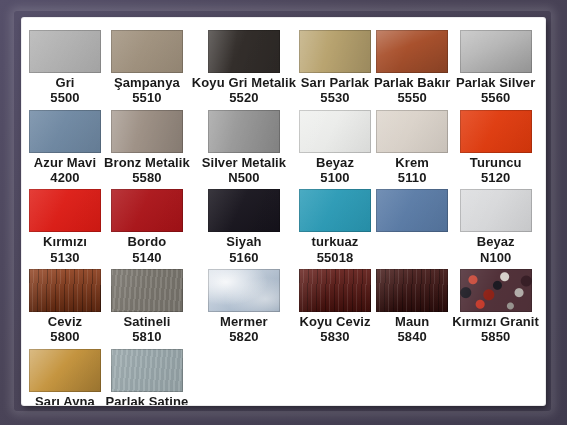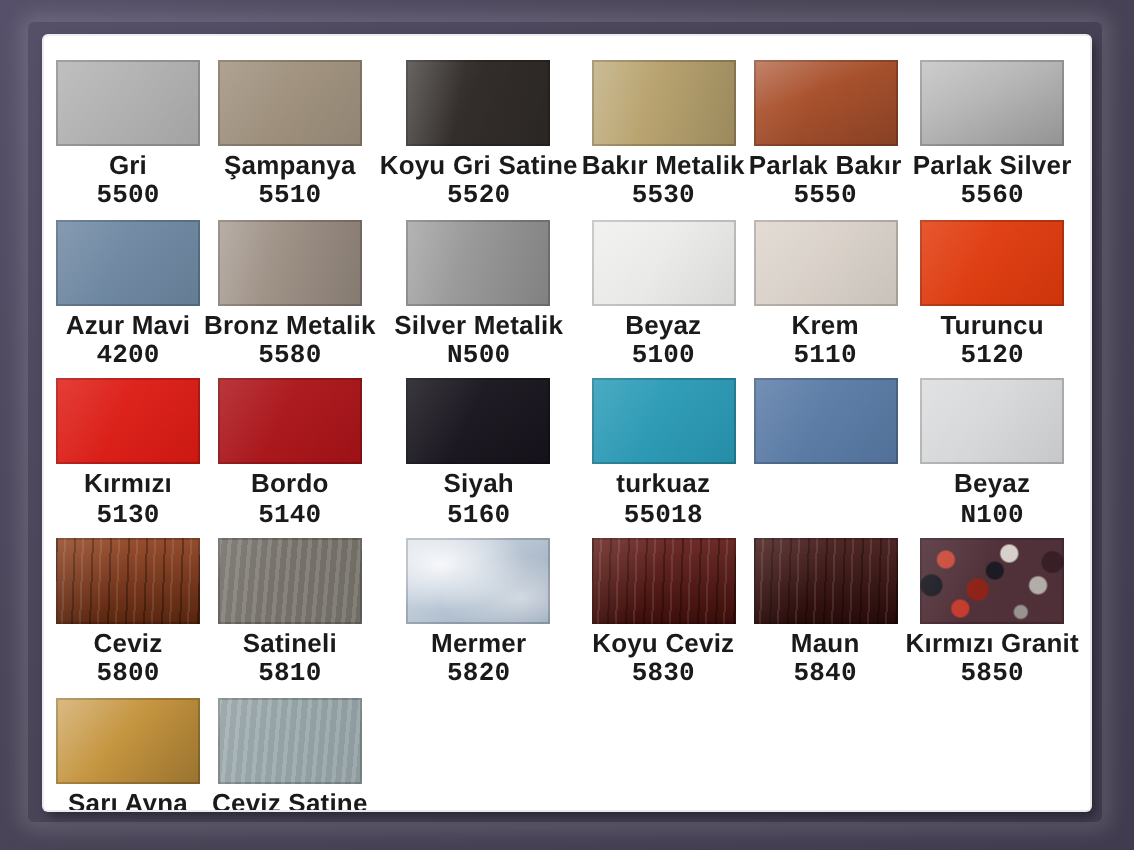--- a/index.html
+++ b/index.html
@@ -89,21 +89,21 @@
   .caption {
     margin-top: 2px;
     text-align: center;
     line-height: 1.18;
     color: #1a1a1a;
     font-size: 13px;
     letter-spacing: 0.1px;
     white-space: nowrap;
   }
   .caption .name { display: block; font-weight: 700; }
-  .caption .code { display: block; font-weight: 700; font-family: Liberation Mono, monospace; }
+  .caption .code { display: block; font-weight: 700; }
   .caption.hidden { visibility: hidden; }
 </style>
 </head>
 <body>
 
 <div id="frame">
   <div id="card">
     <div id="grid">
         <div class="cell">
           <div class="swatch" style="background: linear-gradient(150deg, rgba(255, 255, 255, 0.06), rgba(0, 0, 0, 0.05)), rgb(180, 180, 180);"></div>
@@ -115,28 +115,28 @@
         <div class="cell">
           <div class="swatch" style="background: linear-gradient(150deg, rgba(255, 255, 255, 0.06), rgba(0, 0, 0, 0.05)), rgb(161, 146, 126);"></div>
           <div class="caption">
             <span class="name">Şampanya</span>
             <span class="code">5510</span>
           </div>
         </div>
         <div class="cell">
           <div class="swatch" style="background: linear-gradient(100deg, rgba(255, 255, 255, 0.18), rgba(255, 255, 255, 0) 38%, rgba(0, 0, 0, 0.12)), rgb(51, 46, 43);"></div>
           <div class="caption">
-            <span class="name">Koyu Gri Satine</span>
+            <span class="name">Koyu Gri Metalik</span>
             <span class="code">5520</span>
           </div>
         </div>
         <div class="cell">
           <div class="swatch" style="background: linear-gradient(100deg, rgba(255, 255, 255, 0.18), rgba(255, 255, 255, 0) 38%, rgba(0, 0, 0, 0.12)), rgb(185, 164, 112);"></div>
           <div class="caption">
-            <span class="name">Bakır Metalik</span>
+            <span class="name">Sarı Parlak</span>
             <span class="code">5530</span>
           </div>
         </div>
         <div class="cell">
           <div class="swatch" style="background: linear-gradient(160deg, rgba(255, 255, 255, 0.22), rgba(255, 255, 255, 0) 40%, rgba(0, 0, 0, 0.16)), rgb(169, 81, 45);"></div>
           <div class="caption">
             <span class="name">Parlak Bakır</span>
             <span class="code">5550</span>
           </div>
         </div>
@@ -276,20 +276,20 @@
         <div class="cell">
           <div class="swatch" style="background: linear-gradient(135deg, rgba(255, 255, 255, 0.3), rgba(255, 255, 255, 0.02) 45%, rgba(0, 0, 0, 0.18)), rgb(196, 147, 60);"></div>
           <div class="caption">
             <span class="name">Sarı Ayna</span>
             <span class="code">5870</span>
           </div>
         </div>
         <div class="cell">
           <div class="swatch" style="background: repeating-linear-gradient(95deg, rgba(255, 255, 255, 0.1) 0px, rgba(255, 255, 255, 0.1) 2px, rgba(0, 0, 0, 0.04) 2px, rgba(0, 0, 0, 0.04) 5px), rgb(154, 168, 172);"></div>
           <div class="caption">
-            <span class="name">Ceviz Satine</span>
+            <span class="name">Parlak Satine</span>
             <span class="code">3710</span>
           </div>
         </div>
         <div class="cell empty"></div>
       </div>
   </div>
 </div>
 
 </body></html>

